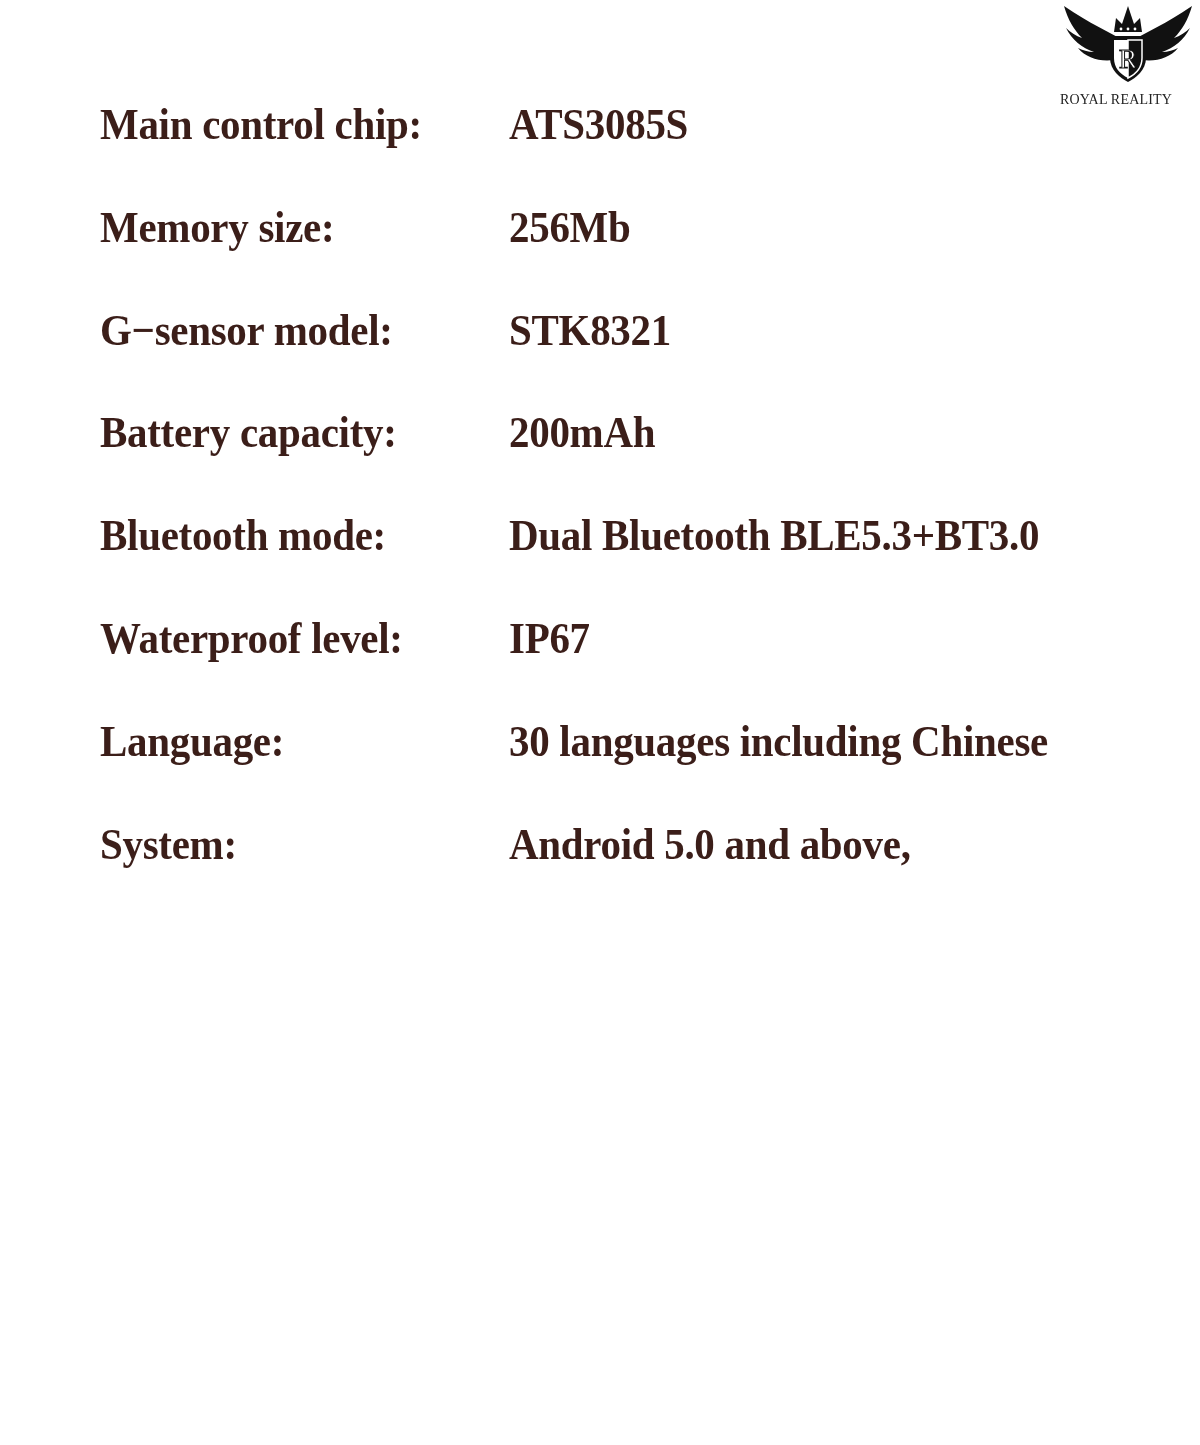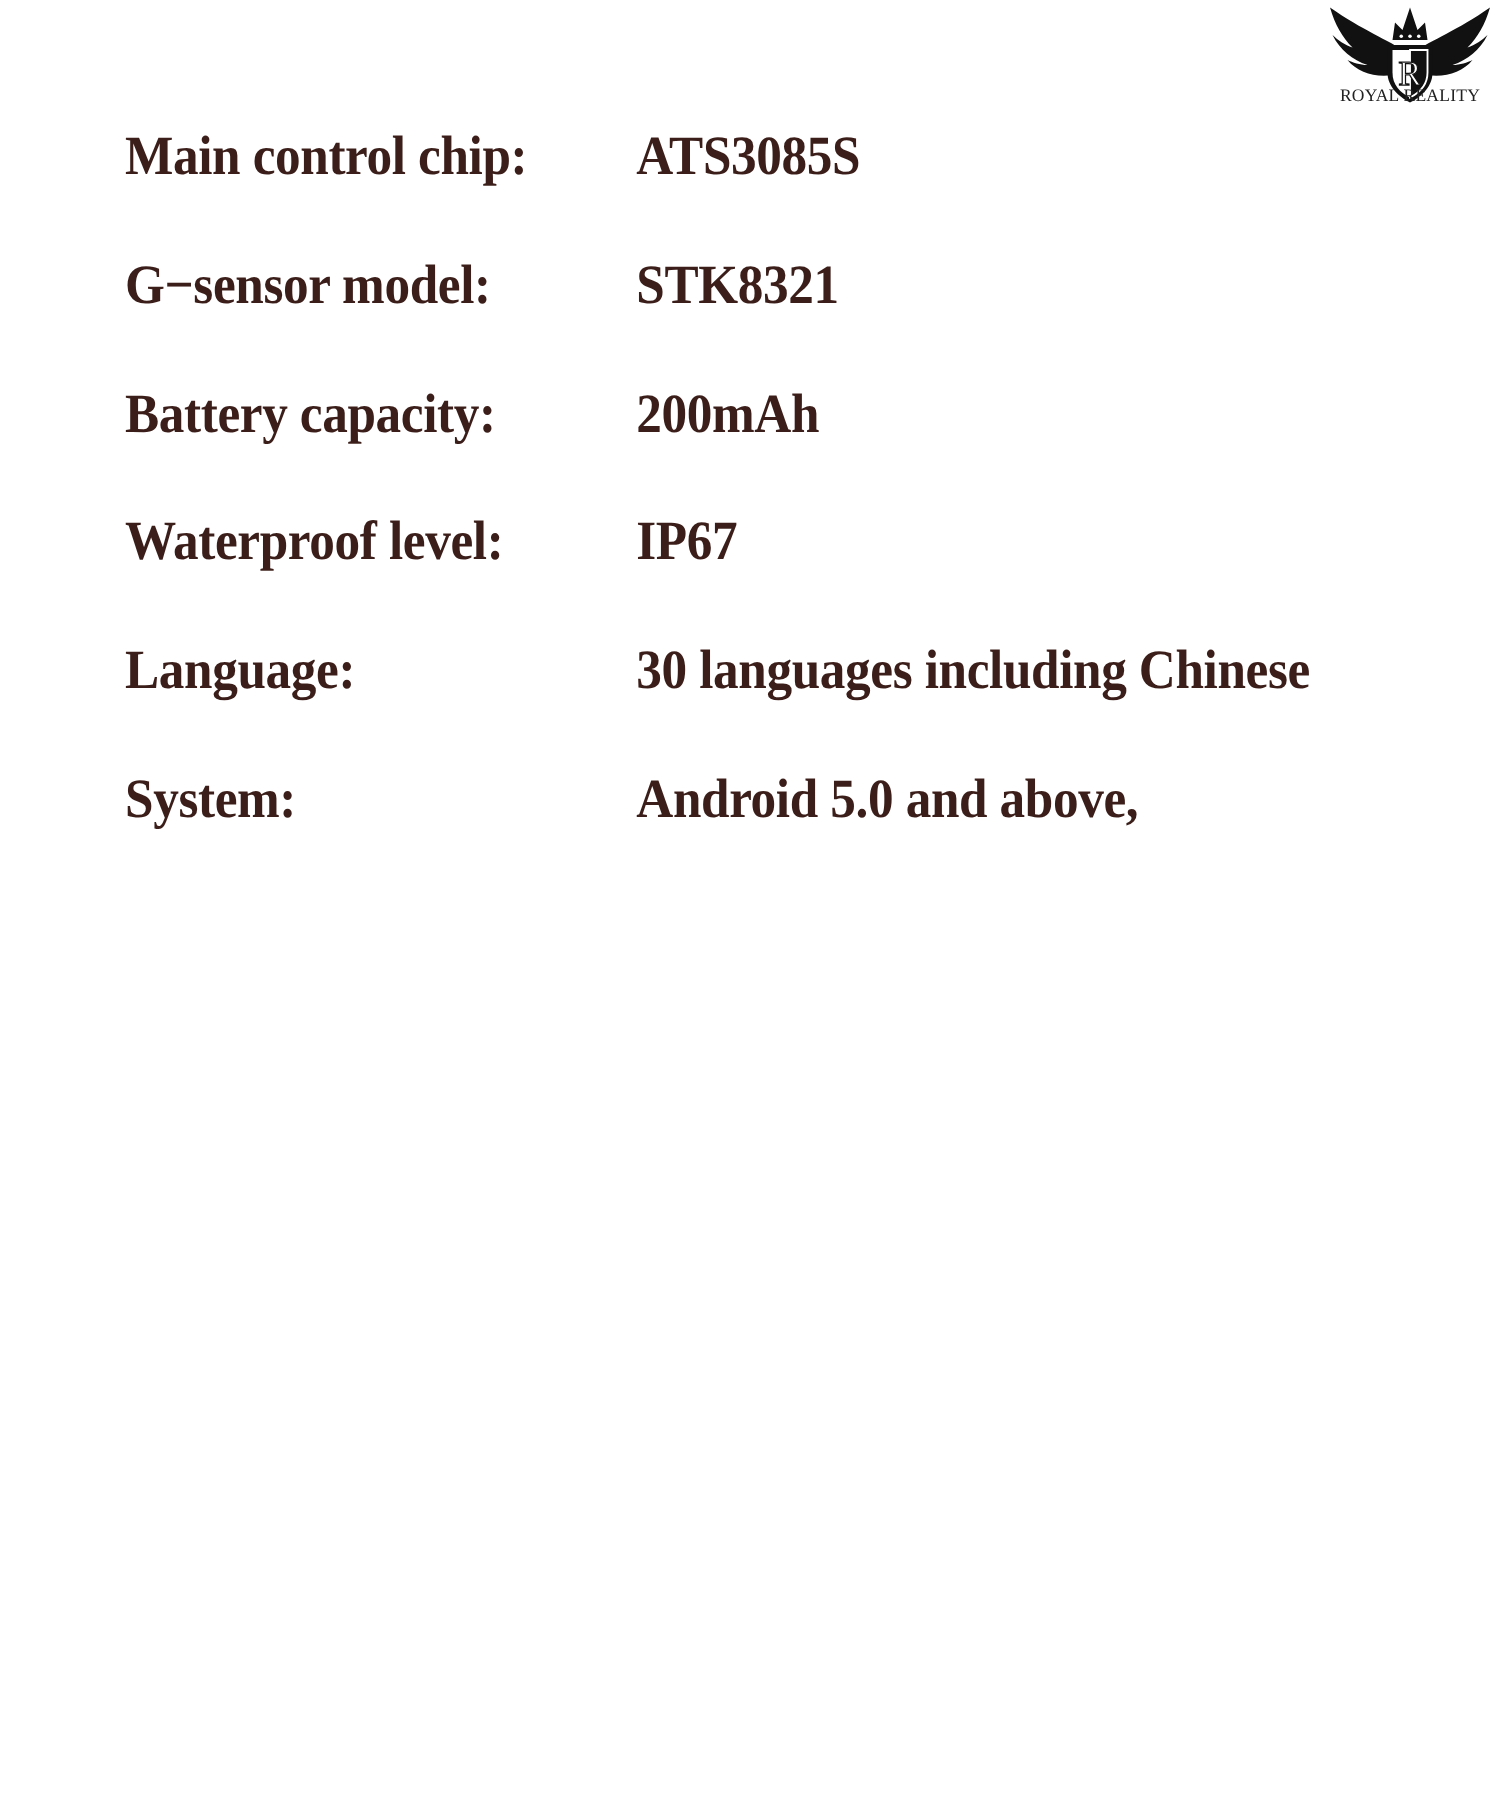--- a/index.html
+++ b/index.html
@@ -1,19 +1,19 @@
 <!DOCTYPE html>
 <html><head>
 <meta charset="utf-8">
 <style>
   html, body { margin: 0; padding: 0; background: #ffffff; }
   body { width: 1200px; height: 1445px; position: relative; overflow: hidden; }
   .logo { position: absolute; left: 1060px; top: 2px; width: 136px; height: 100px; }
   .logo svg { display: block; margin: 0 auto; }
-  .logo-text { position: absolute; left: 0; right: 0; top: 68px; text-align: center;
+  .logo-text { position: absolute; left: 0; right: 0; top: 90px; 
     font-family: "Liberation Serif", serif; font-size: 14px; color: #222; letter-spacing: 0.2px; }
   .spec-list { position: absolute; left: 100px; top: 96px; width: 1080px; }
   .row { position: relative; height: 102.8px; }
   .label, .value { position: absolute; top: 0; font-family: "Liberation Serif", serif; font-weight: bold;
     font-size: 41px; line-height: 52px; color: #3b1e19; white-space: nowrap;
     transform: scaleY(1.08); transform-origin: top left; letter-spacing: -0.3px; }
   .label { left: 0; }
   .value { left: 409px; }
 </style>
 </head>
@@ -38,26 +38,34 @@
   </svg>
   <div class="logo-text">ROYAL REALITY</div>
 </div>
 
 <div class="spec-list">
   <div class="row">
     <div class="label">Main control chip:</div>
     <div class="value">ATS3085S</div>
   </div>
   <div class="row">
+    <div class="label">Memory size:</div>
+    <div class="value">256Mb</div>
+  </div>
+  <div class="row">
     <div class="label">G−sensor model:</div>
     <div class="value">STK8321</div>
   </div>
   <div class="row">
     <div class="label">Battery capacity:</div>
     <div class="value">200mAh</div>
+  </div>
+  <div class="row">
+    <div class="label">Bluetooth mode:</div>
+    <div class="value">Dual Bluetooth BLE5.3+BT3.0</div>
   </div>
   <div class="row">
     <div class="label">Waterproof level:</div>
     <div class="value">IP67</div>
   </div>
   <div class="row">
     <div class="label">Language:</div>
     <div class="value">30 languages including Chinese</div>
   </div>
   <div class="row">

